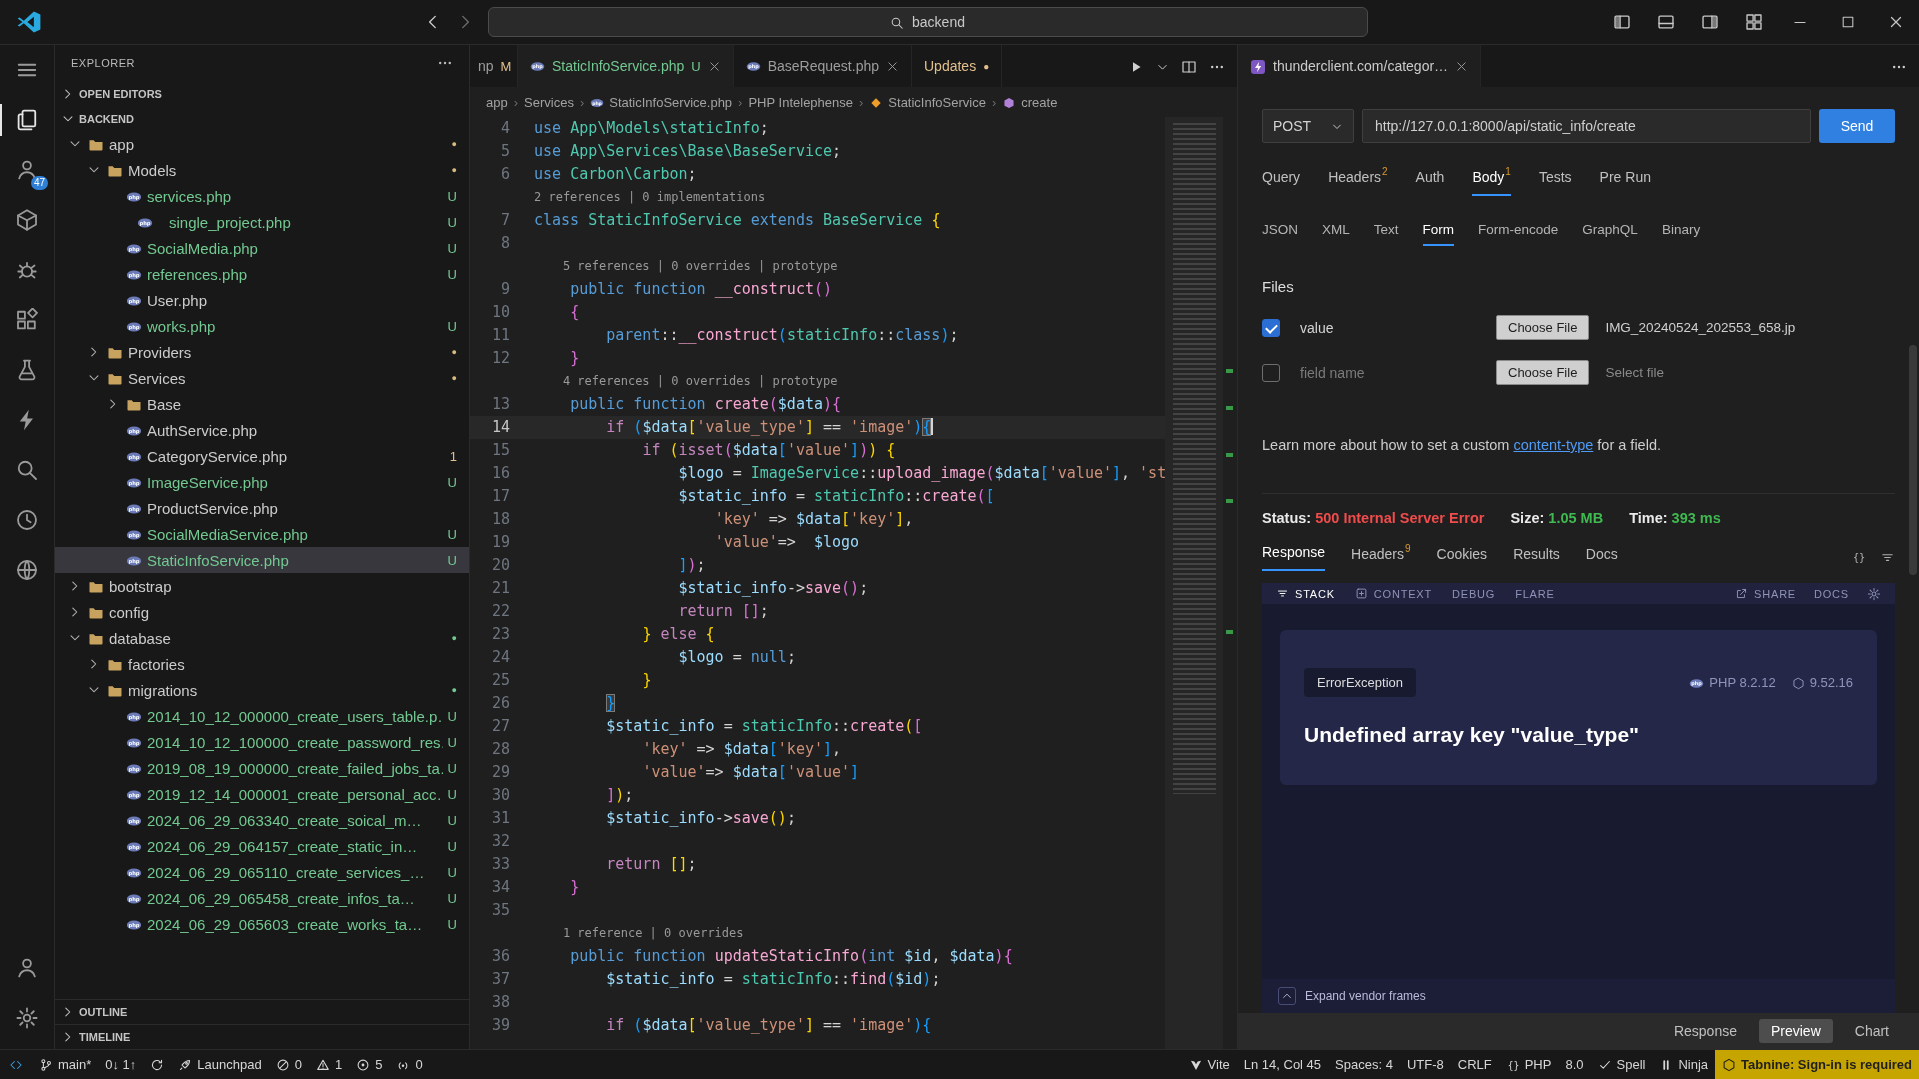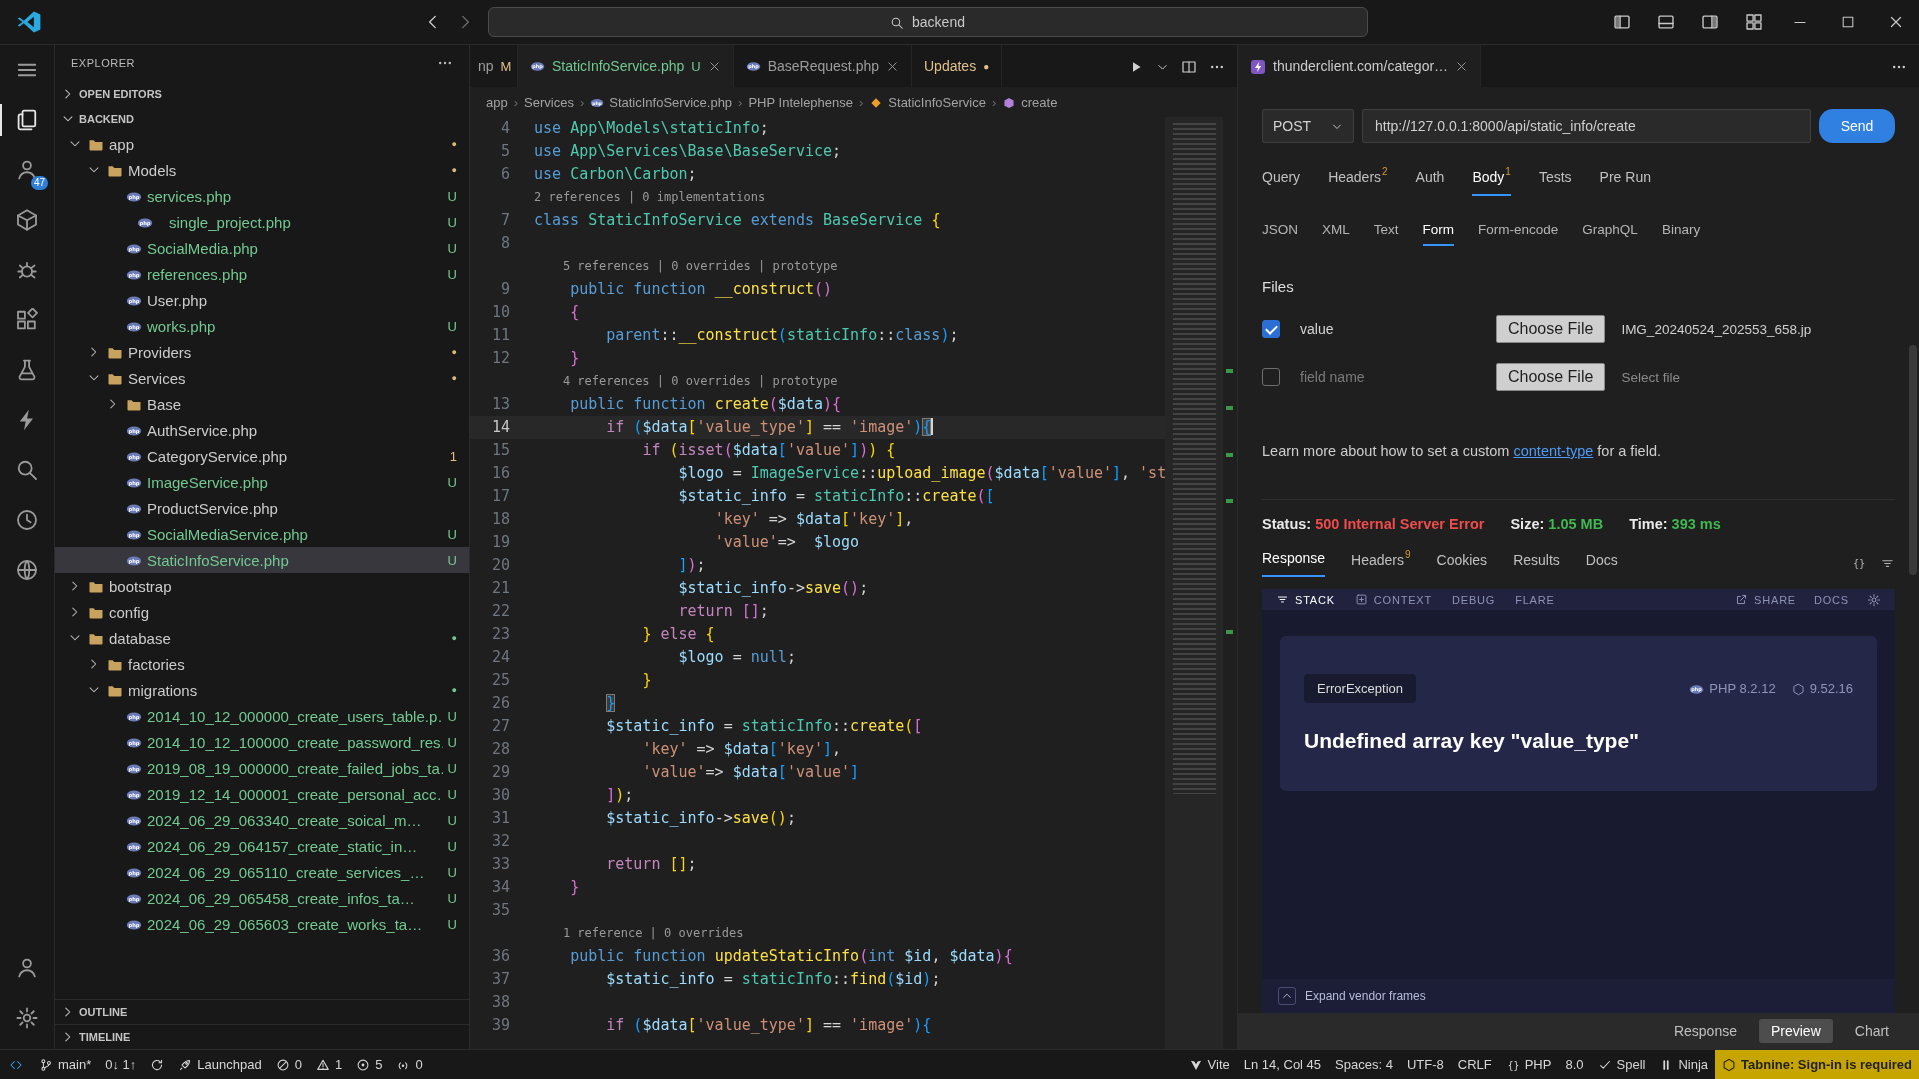--- a/index.html
+++ b/index.html
@@ -73,58 +73,58 @@
 
   
   .code{flex:1;position:relative;overflow:hidden;background:#1f1f1f;
     font-family:"DejaVu Sans Mono",monospace;font-size:15px}
   .code-row{display:flex;height:23px;line-height:23px;white-space:pre}
   .code-row.cur{background:rgba(130,130,130,.09)}
   .code-row.cur .gutter{color:#c6c6c6}
   .gutter{width:64px;flex:0 0 64px;text-align:right;padding-right:24px;color:#6e7681;user-select:none}
   .code-text{flex:1;overflow:hidden}
   .lens{color:#999999;font-size:12px;line-height:23px;white-space:pre}
-  .tk-kw{color:#569cd6}.tk-ctrl{color:#c586c0}.tk-cls{color:#4ec9b0}.tk-fn{color:#fde047}
+  .tk-kw{color:#569cd6}.tk-ctrl{color:#c586c0}.tk-cls{color:#4ec9b0}.tk-fn{color:#f9a8d4}
   .tk-var{color:#9cdcfe}.tk-str{color:#ce9178}.tk-pun{color:#d4d4d4}
   .tk-b1{color:#ffd700}.tk-b2{color:#da70d6}.tk-b3{color:#179fff}
   .tk-match{outline:1px solid #7a7a7a;outline-offset:-1px;background:rgba(110,110,110,.35)}
   .caret{display:inline-block;width:2px;height:17px;background:#d4d4d4;vertical-align:-3px;animation:blink 1.06s steps(1) infinite}
   @keyframes blink{50%{opacity:0}}
   .minimap{position:absolute;top:0;right:14px;width:58px;bottom:0;background:#1f1f1f;border-left:1px solid rgba(255,255,255,.04)}
   .minimap .mlines{margin:6px 7px;height:72%;
     background:repeating-linear-gradient(to bottom,#3d3d3d 0 2px,transparent 2px 5px)}
   .minimap .mslider{position:absolute;top:0;left:0;right:0;height:100%;background:rgba(255,255,255,.035)}
   .ruler{position:absolute;top:0;right:0;width:14px;bottom:0;background:#1f1f1f}
   .ruler i{position:absolute;left:3px;width:7px;height:4px;background:#3fb950;opacity:.8}
 
   
   .thunder{flex:1;display:flex;flex-direction:column;min-width:0;background:#1f1f1f;position:relative}
   .t-body{flex:1;display:flex;flex-direction:column;min-height:0;padding:0 24px}
   .req-row{display:flex;gap:8px;margin-top:22px}
   .method{width:92px;height:34px;background:#2a2a2a;border:1px solid #3f3f3f;border-radius:2px;display:flex;
     align-items:center;justify-content:space-between;padding:0 10px;color:#d4d4d4;font-size:14px}
   .url{flex:1;height:34px;background:#2a2a2a;border:1px solid #3f3f3f;border-radius:2px;color:#cfcfcf;
     font-size:14px;padding:0 12px;font-family:"Liberation Sans",sans-serif}
-  .send{width:76px;height:34px;background:#2f80e0;border:none;border-radius:14px;color:#fff;font-size:14px}
+  .send{width:76px;height:34px;background:#2f80e0;border:none;border-radius:3px;color:#fff;font-size:14px}
   .t-tabs{display:flex;gap:28px;margin-top:26px;font-size:14px;color:#c0c0c0}
   .t-tab{padding-bottom:9px;display:flex;align-items:flex-start;gap:1px}
   .t-tab.active{color:#fff;border-bottom:2px solid #3794ff}
   .sup{font-size:10px;color:#d99a2b;margin-top:-3px}
   .t-subtabs{display:flex;gap:24px;margin-top:26px;font-size:13.5px;color:#b5b5b5}
   .t-subtab{padding-bottom:7px}
   .t-subtab.active{color:#fff;border-bottom:2px solid #3794ff}
   .files-title{margin-top:32px;font-size:15px;color:#dddddd}
   .file-row{display:flex;align-items:center;margin-top:20px;gap:16px}
   .cb{width:18px;height:18px;border:1px solid #6e6e6e;border-radius:3px;position:relative;flex:0 0 18px}
   .cb.checked{background:#2c6fd4;border-color:#2c6fd4}
   .cb.checked::after{content:'';position:absolute;left:5px;top:2px;width:5px;height:9px;
     border:solid #fff;border-width:0 2px 2px 0;transform:rotate(45deg)}
   .f-name{width:180px;font-size:14px;color:#d4d4d4;margin-left:4px}
   .f-name.ph{color:#7b7b7b}
-  .choose{background:#cfcfcf;color:#1e1e1e;border:1px solid #8a8a8a;border-radius:2px;padding:4px 11px;font-size:16px}
+  .choose{background:#cfcfcf;color:#1e1e1e;border:1px solid #8a8a8a;border-radius:2px;padding:4px 11px;font-size:13px}
   .f-file{font-size:13.5px;color:#d0d0d0;white-space:nowrap;overflow:hidden}
   .f-file.ph{color:#8a8a8a}
   .learn{margin-top:52px;font-size:14.5px;color:#cdcdcd}
   .learn a{color:#4f9cf8;text-decoration:underline}
   .t-divider{border-top:1px solid #2f2f2f;margin-top:40px}
   .status-row{display:flex;gap:26px;margin-top:16px;font-size:14.5px;align-items:center}
   .st-label{font-weight:700;color:#eaeaea}
   .st-err{color:#f14c4c;font-weight:700}
   .st-ok{color:#3fb950;font-weight:700}
   .resp-tabs{display:flex;gap:26px;margin-top:18px;font-size:14px;color:#c0c0c0;align-items:flex-end}

